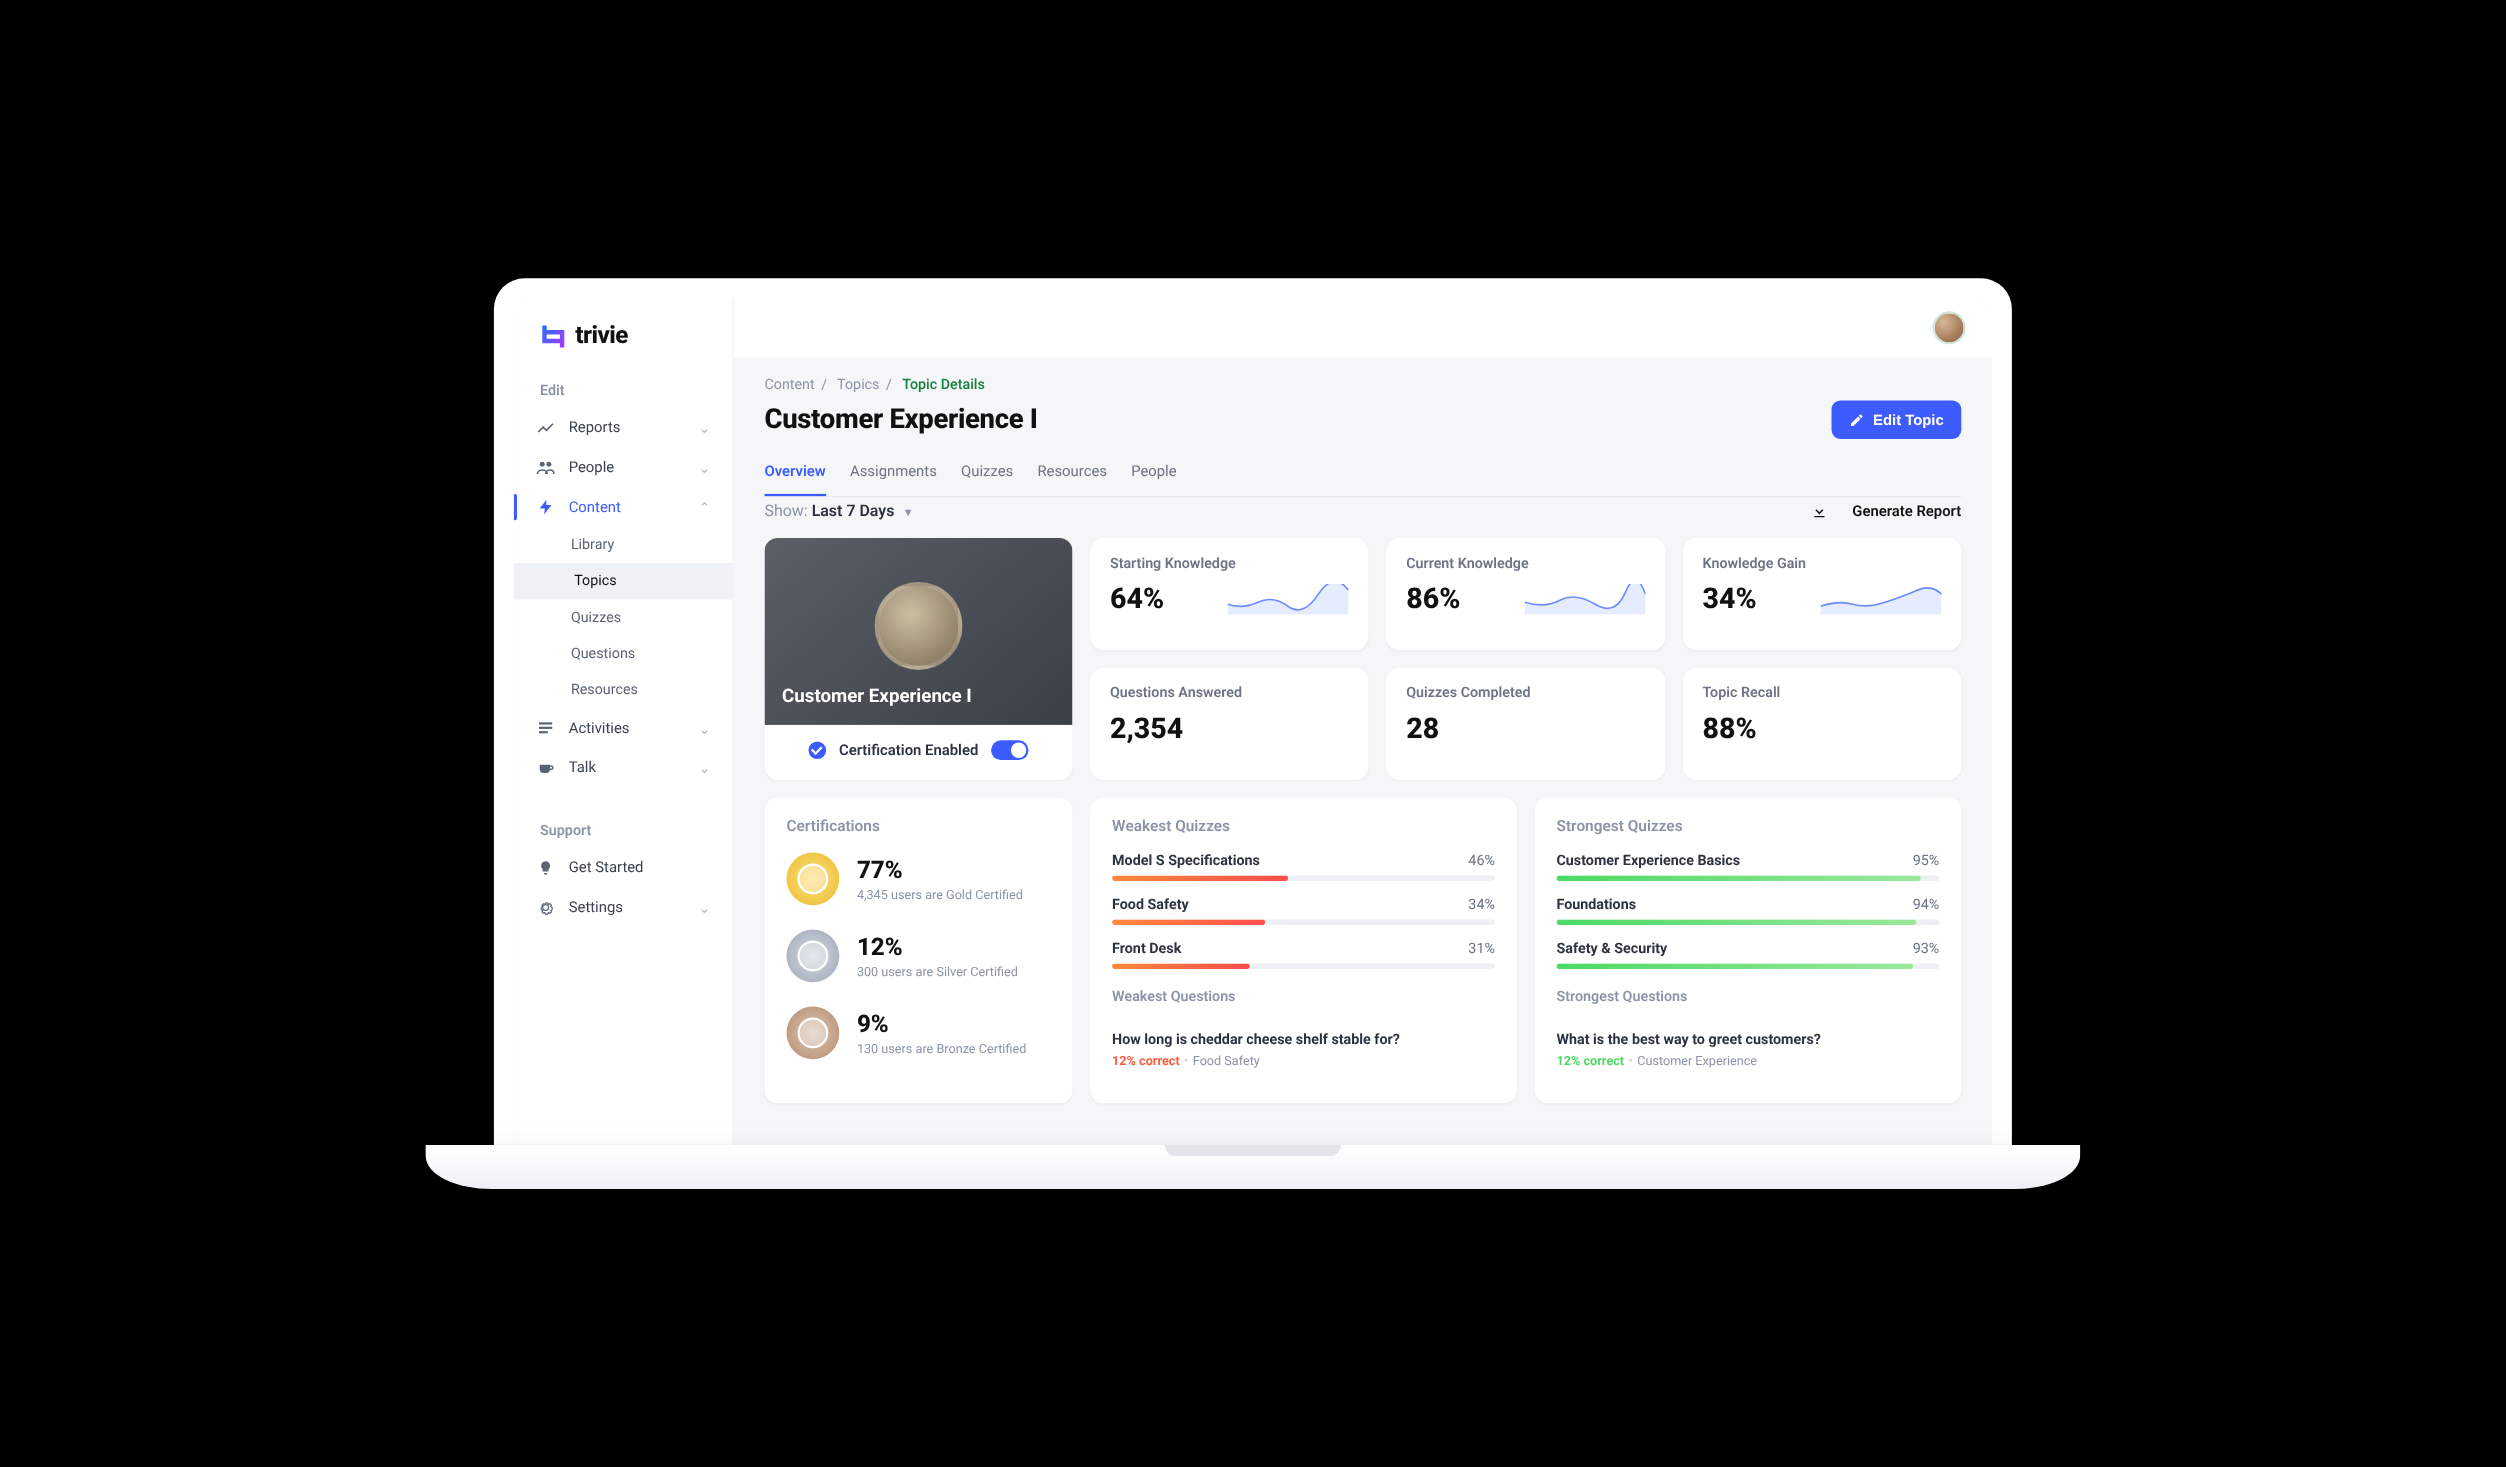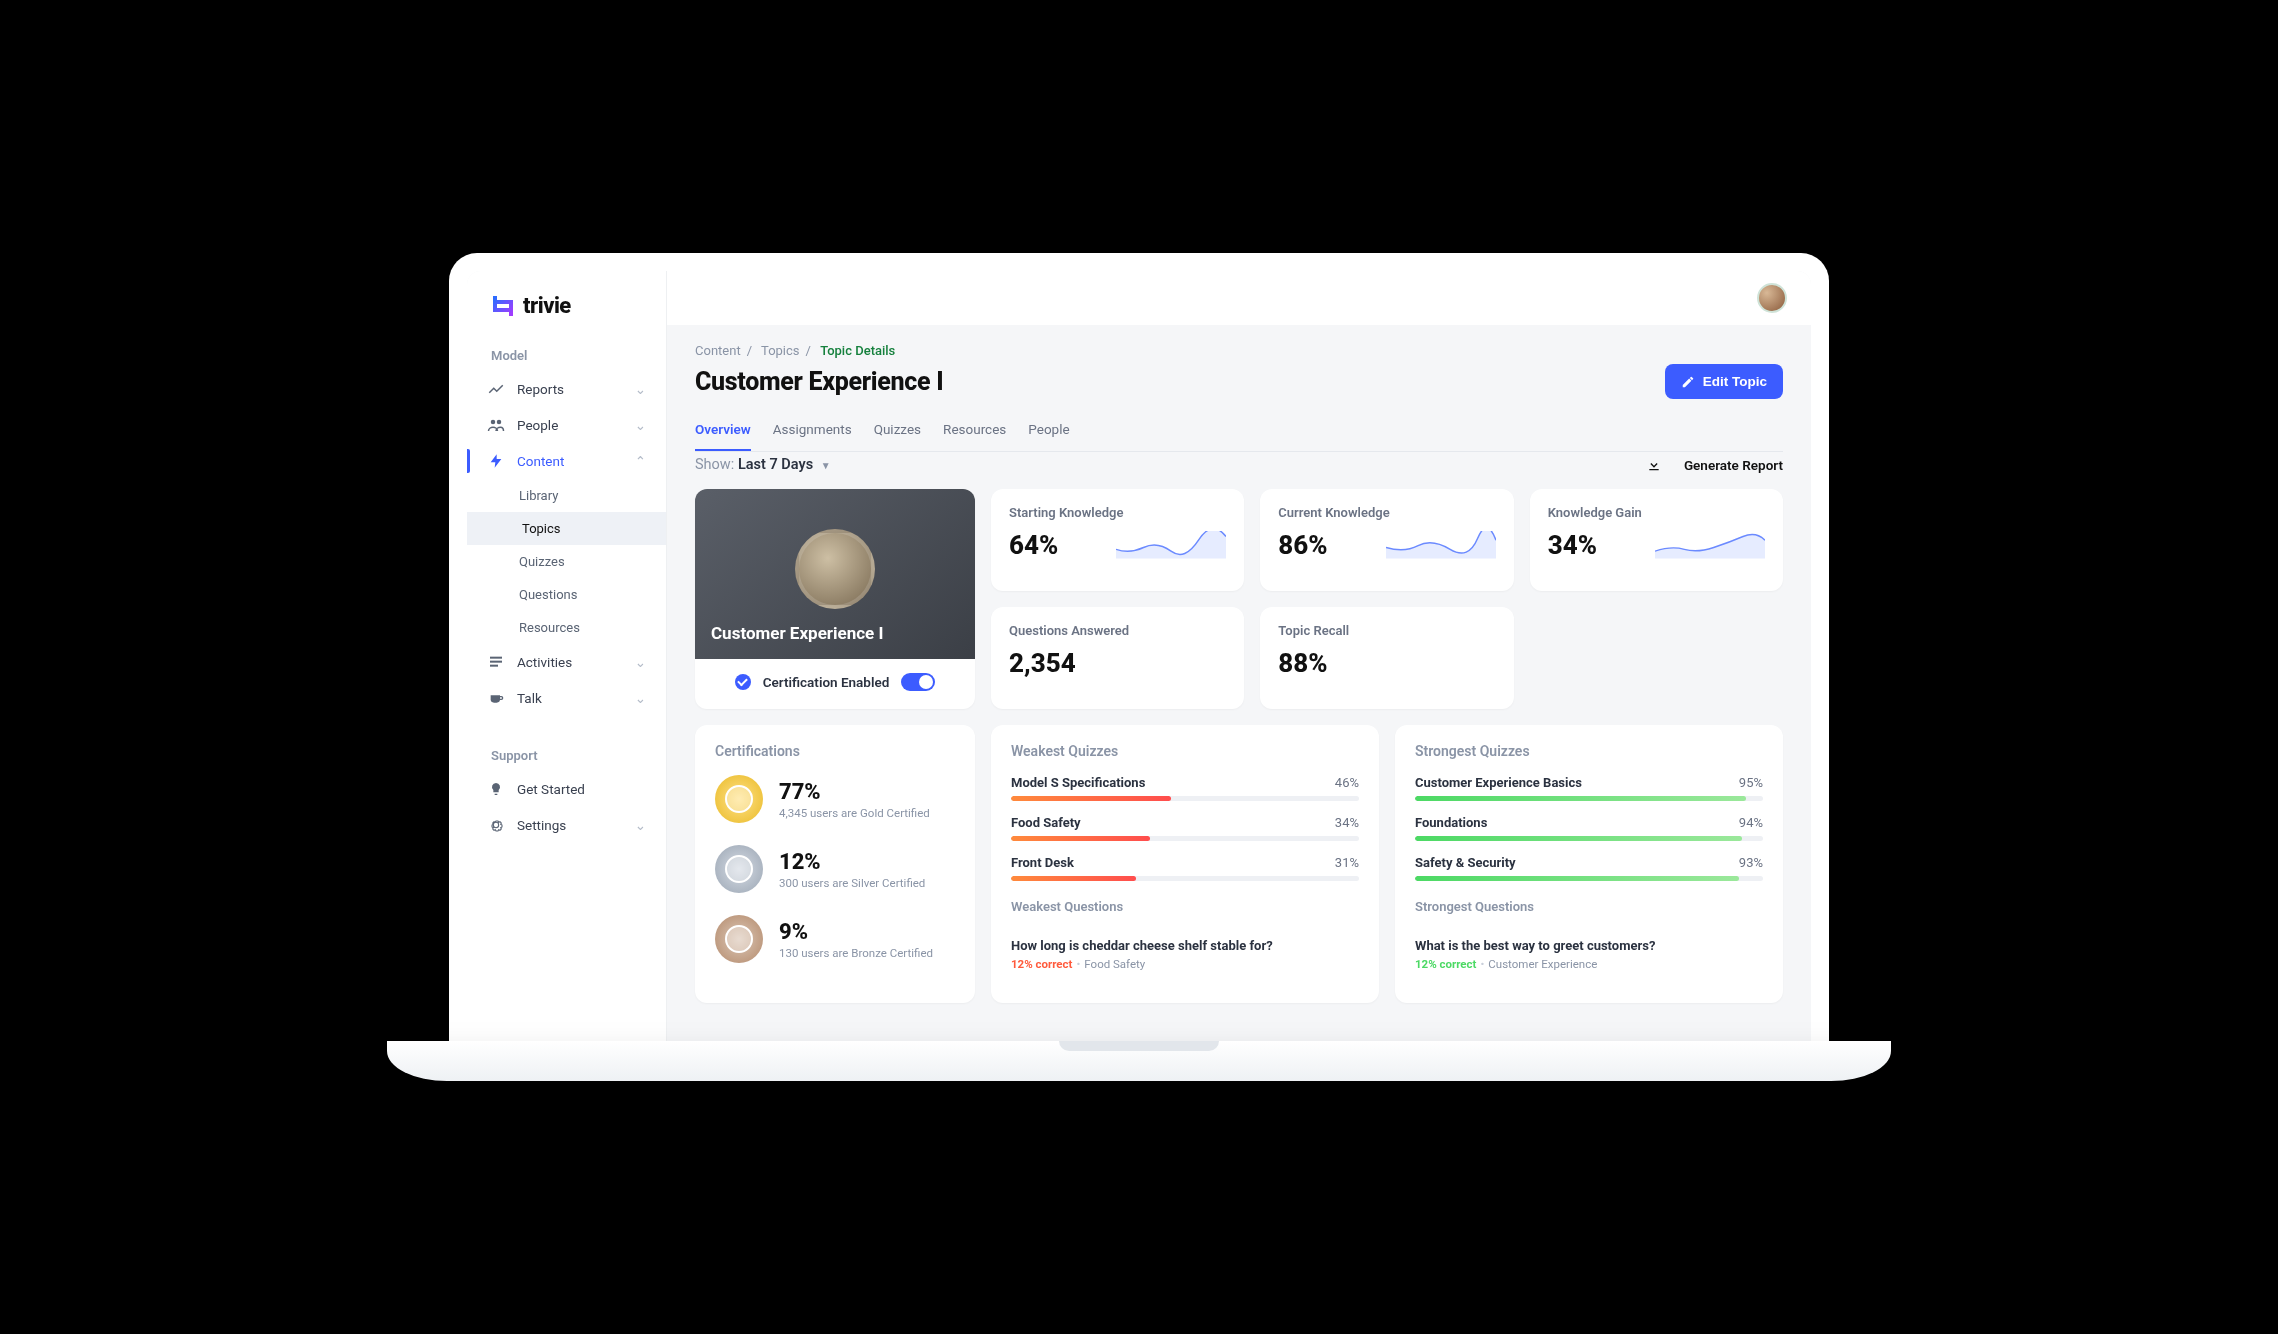--- a/index.html
+++ b/index.html
@@ -94,21 +94,21 @@
             <path d="M4 4 L4 16 L16 16 M8 8 L20 8 L20 20" fill="none" stroke="url(#g)" stroke-width="4" stroke-linecap="square"></path>
             <defs>
               <linearGradient id="g" x1="0" y1="0" x2="1" y2="1">
                 <stop offset="0" stop-color="#2d6cff"></stop>
                 <stop offset="1" stop-color="#a03cff"></stop>
               </linearGradient>
             </defs>
           </svg>
       <span class="logo-text">trivie</span>
     </div>
-    <div class="side-section-title">Model</div>
+    <div class="side-section-title">Edit</div>
 
     <div class="side-item">
       <span class="side-icon">
             <svg width="18" height="18" viewBox="0 0 24 24" fill="none" stroke="currentColor" stroke-width="2">
               <polyline points="3 17 9 11 13 15 21 7"></polyline>
             </svg>
           </span>
       <span>Reports</span>
       <span class="chev">⌄</span>
     </div>
@@ -260,20 +260,24 @@
                   <path d="M0 22 Q18 16 32 20 T64 18 T96 6 T120 10 L120 30 L0 30 Z" fill="#e6ecff"></path>
                   <path d="M0 22 Q18 16 32 20 T64 18 T96 6 T120 10" fill="none" stroke="#6b8aff" stroke-width="1.6"></path>
                 </svg>
               </div>
         </div>
         <div class="stat-card">
           <div class="stat-label">Questions Answered</div>
           <div class="stat-value">2,354</div>
         </div>
         <div class="stat-card">
+          <div class="stat-label">Quizzes Completed</div>
+          <div class="stat-value">28</div>
+        </div>
+        <div class="stat-card">
           <div class="stat-label">Topic Recall</div>
           <div class="stat-value">88%</div>
         </div>
       </div>
 
       <div class="grid-bottom">
         <div class="panel">
           <div class="panel-title">Certifications</div>
           <div class="cert-item">
             <div class="medal gold"></div>

